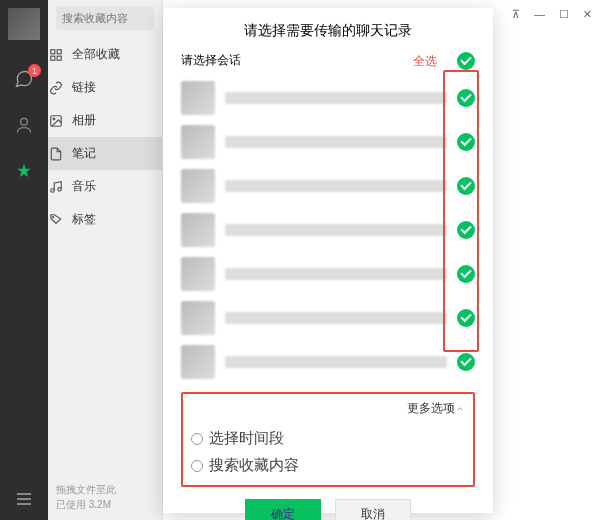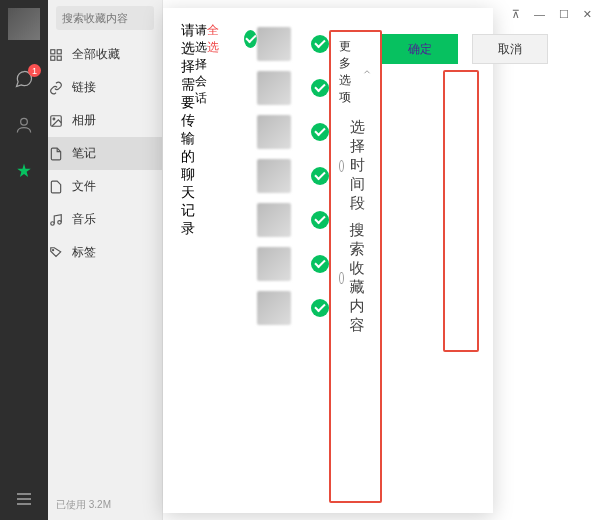--- a/index.html
+++ b/index.html
@@ -16,21 +16,21 @@
 .search{padding:6px 8px}
 .search input{width:100%;height:24px;border:none;background:#e4e4e4;border-radius:3px;padding:0 6px;font-size:11px;color:#666}
 .side-list{padding-top:2px}
 .side-item{display:flex;align-items:center;gap:8px;padding:8px 0;cursor:pointer}
 .side-item.active{background:#dcdcdc}
 .side-item .ic{width:16px;height:16px;display:flex;align-items:center;justify-content:center;color:#555}
 .side-foot{position:absolute;bottom:8px;left:8px;right:8px;font-size:10px;color:#999;line-height:1.5}
 .main{flex:1;background:#fff;position:relative}
 .winctl{position:absolute;top:8px;right:8px;display:flex;gap:14px;color:#666;font-size:11px}
 .winctl span{cursor:pointer}
-.modal{position:absolute;left:163px;top:8px;width:330px;height:505px;background:#fff;box-shadow:0 4px 20px rgba(0,0,0,.18);display:flex;flex-direction:row;padding:14px 18px 10px}
+.modal{position:absolute;left:163px;top:8px;width:330px;height:505px;background:#fff;box-shadow:0 4px 20px rgba(0,0,0,.18);display:flex;flex-direction:column;padding:14px 18px 10px}
 .modal-title{text-align:center;font-size:14px;font-weight:500;margin-bottom:12px}
 .sess-head{display:flex;justify-content:space-between;align-items:flex-start;font-size:12px;margin-bottom:6px}
 .select-all{display:flex;align-items:center;gap:20px;color:#ef4444}
 .sess-list{flex:0 0 auto}
 .sess-item{display:flex;align-items:center;gap:10px;padding:5px 0}
 .sess-av{width:34px;height:34px;background:linear-gradient(135deg,#bbb,#ddd);border-radius:2px;filter:blur(1px)}
 .sess-name{flex:1;height:12px;background:#ddd;border-radius:2px;filter:blur(1px)}
 .sess-item:nth-child(3) .sess-name{width:60%}
 .sess-item:nth-child(2) .sess-name{width:45%}
 .sess-item:nth-child(5) .sess-name{width:40%}
@@ -122,46 +122,39 @@
             <svg width="14" height="14" viewBox="0 0 24 24" fill="none" stroke="#555" stroke-width="2">
               <path d="M14 2H6a2 2 0 0 0-2 2v16a2 2 0 0 0 2 2h12a2 2 0 0 0 2-2V8z"></path>
               <path d="M14 2v6h6"></path>
             </svg>
           </span>
         <span>笔记</span>
       </div>
       <div class="side-item">
         <span class="ic">
             <svg width="14" height="14" viewBox="0 0 24 24" fill="none" stroke="#555" stroke-width="2">
-              <path d="M14 2H6a2 2 0 0 0-2 2v16a2 2 0 0 0 2 2h12a2 2 0 0 0 2-2V8z"></path>
-            </svg>
-          </span>
-        <span>文件</span>
-      </div>
-      <div class="side-item">
-        <span class="ic">
-            <svg width="14" height="14" viewBox="0 0 24 24" fill="none" stroke="#555" stroke-width="2">
               <path d="M9 18V5l12-2v13"></path>
               <circle cx="6" cy="18" r="3"></circle>
               <circle cx="18" cy="16" r="3"></circle>
             </svg>
           </span>
         <span>音乐</span>
       </div>
       <div class="side-item">
         <span class="ic">
             <svg width="14" height="14" viewBox="0 0 24 24" fill="none" stroke="#555" stroke-width="2">
               <path d="M20 10l-8 8-9-9V3h6z"></path>
               <circle cx="7" cy="7" r="1"></circle>
             </svg>
           </span>
         <span>标签</span>
       </div>
     </div>
     <div class="side-foot">
+      <div>拖拽文件至此</div>
       <div>已使用 3.2M</div>
     </div>
   </div>
 
   <div class="main">
     <div class="winctl">
       <span>⊼</span>
       <span>—</span>
       <span>☐</span>
       <span>✕</span>

